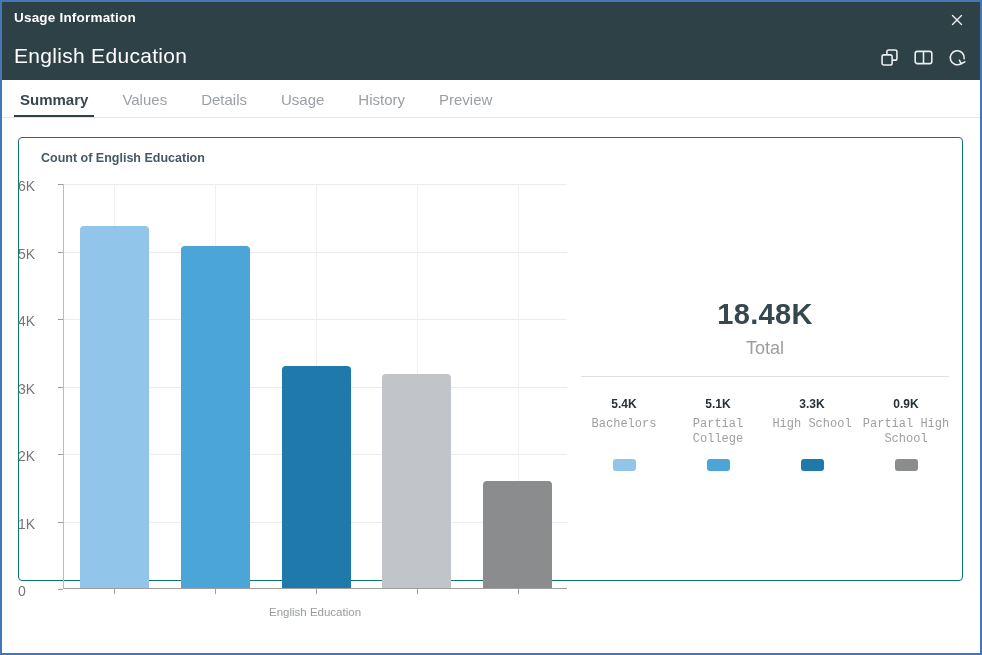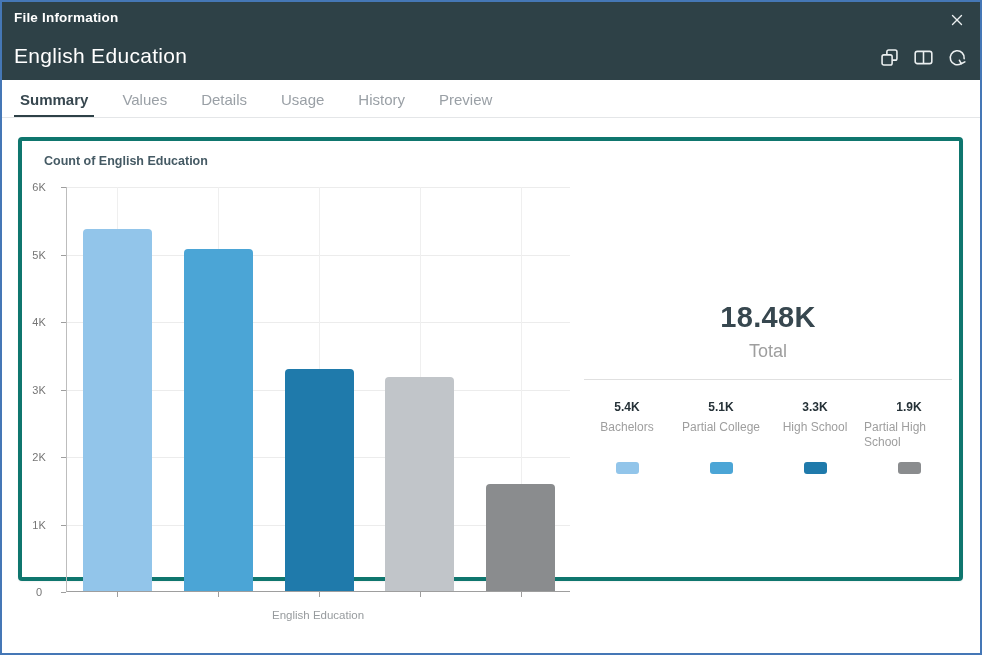--- a/index.html
+++ b/index.html
@@ -19,50 +19,50 @@
   
   .tabbar{position:absolute;left:0;top:78px;width:100%;height:38px;background:#fff;}
   .tabbar .baseline{position:absolute;left:0;bottom:0;width:100%;height:1px;background:#E4E6E8;}
   .tabs{position:absolute;left:12px;top:0;height:100%;display:flex;}
   .tab{position:relative;height:100%;display:flex;align-items:center;padding:16px 6px;margin-right:22px;
        font-size:15px;color:#9AA0A6;cursor:pointer;}
   .tab.active{color:#37474F;font-weight:bold;}
   .tab.active::after{content:"";position:absolute;left:0;right:0;bottom:0;height:3px;background:#2E4147;}
   
   .card{position:absolute;left:16px;top:135px;width:945px;height:444px;background:#fff;
-        border:4px solid #0f766e;border-radius:4px;box-shadow:0 1px 2px rgba(0,0,0,.05);}
+        border:1px solid #0f766e;border-radius:4px;box-shadow:0 1px 2px rgba(0,0,0,.05);}
   .chart-title{position:absolute;left:22px;top:13px;font-size:12.5px;font-weight:bold;color:#455A64;}
   
   .plot{position:absolute;left:44px;top:46px;width:504px;height:405px;
         border-left:1px solid #BDBDBD;border-bottom:1px solid #9E9E9E;}
   .hgrid{position:absolute;left:0;width:100%;height:1px;background:#ECECEC;z-index:1;}
   .vgrid{position:absolute;top:0;width:1px;height:100%;background:#EFEFEF;z-index:1;}
   .bar{position:absolute;bottom:0;width:69px;border-radius:4px 4px 0 0;z-index:2;}
-  .ytick-label{position:absolute;width:36px;text-align:center;font-size:11px;color:#757575;}
+  .ytick-label{position:absolute;width:36px;text-align:left;font-size:14px;color:#757575;}
   .ytick-mark{position:absolute;height:1px;width:5px;background:#9E9E9E;}
   .xtick-mark{position:absolute;width:1px;height:5px;background:#9E9E9E;}
   .xlabel{position:absolute;left:44px;top:468px;width:504px;text-align:center;font-size:11.5px;color:#979B9E;}
   
   .total-block{position:absolute;left:562px;top:160px;width:368px;text-align:center;}
   .total-value{font-size:29px;font-weight:bold;color:#37474F;letter-spacing:.3px;}
   .total-label{margin-top:7px;font-size:18px;color:#9E9E9E;}
   .divider{position:absolute;left:562px;top:238px;width:368px;height:1px;background:#E0E0E0;}
   .stats{position:absolute;left:558px;top:256px;width:376px;display:flex;}
   .stat{flex:1;display:flex;flex-direction:column;align-items:center;padding:0 2px;}
   .stat-value{font-size:12px;font-weight:bold;color:#263238;line-height:20px;}
-  .stat-label{margin-top:3px;min-height:37px;font-size:12px;line-height:15px;color:#9E9E9E;}
+  .stat-label{margin-top:3px;min-height:37px;font-size:12px;line-height:15px;color:#9E9E9E;text-align:center;font-family:Liberation Mono, monospace;}
   .swatch{width:23px;height:12px;border-radius:3px;margin-top:5px;}
 </style>
 </head>
 <body>
 
 <div class="window">
 
   <div class="titlebar">
-    <div class="tb-row1">File Information</div>
+    <div class="tb-row1">Usage Information</div>
     <button class="close-btn" title="Close">
       <svg viewBox="0 0 24 24" fill="none" stroke="#ECF0F1" stroke-width="1.8" stroke-linecap="round">
         <line x1="6" y1="6" x2="18" y2="18"></line>
           <line x1="18" y1="6" x2="6" y2="18"></line>
       </svg>
     </button>
     <div class="tb-row2">English Education</div>
     <div class="tb-actions">
       <button title="Copy">
         <svg viewBox="0 0 24 24" fill="none" stroke="#ECF0F1" stroke-width="1.8" stroke-linejoin="round">
@@ -153,20 +153,20 @@
           <div class="stat-value">5.1K</div>
           <div class="stat-label">Partial College</div>
           <div class="swatch" style="background: rgb(75, 165, 214);"></div>
         </div>
         <div class="stat">
           <div class="stat-value">3.3K</div>
           <div class="stat-label">High School</div>
           <div class="swatch" style="background: rgb(31, 122, 171);"></div>
         </div>
         <div class="stat">
-          <div class="stat-value">1.9K</div>
+          <div class="stat-value">0.9K</div>
           <div class="stat-label">Partial High School</div>
           <div class="swatch" style="background: rgb(138, 140, 142);"></div>
         </div>
       </div>
   </div>
 
 </div>
 
 </body></html>

